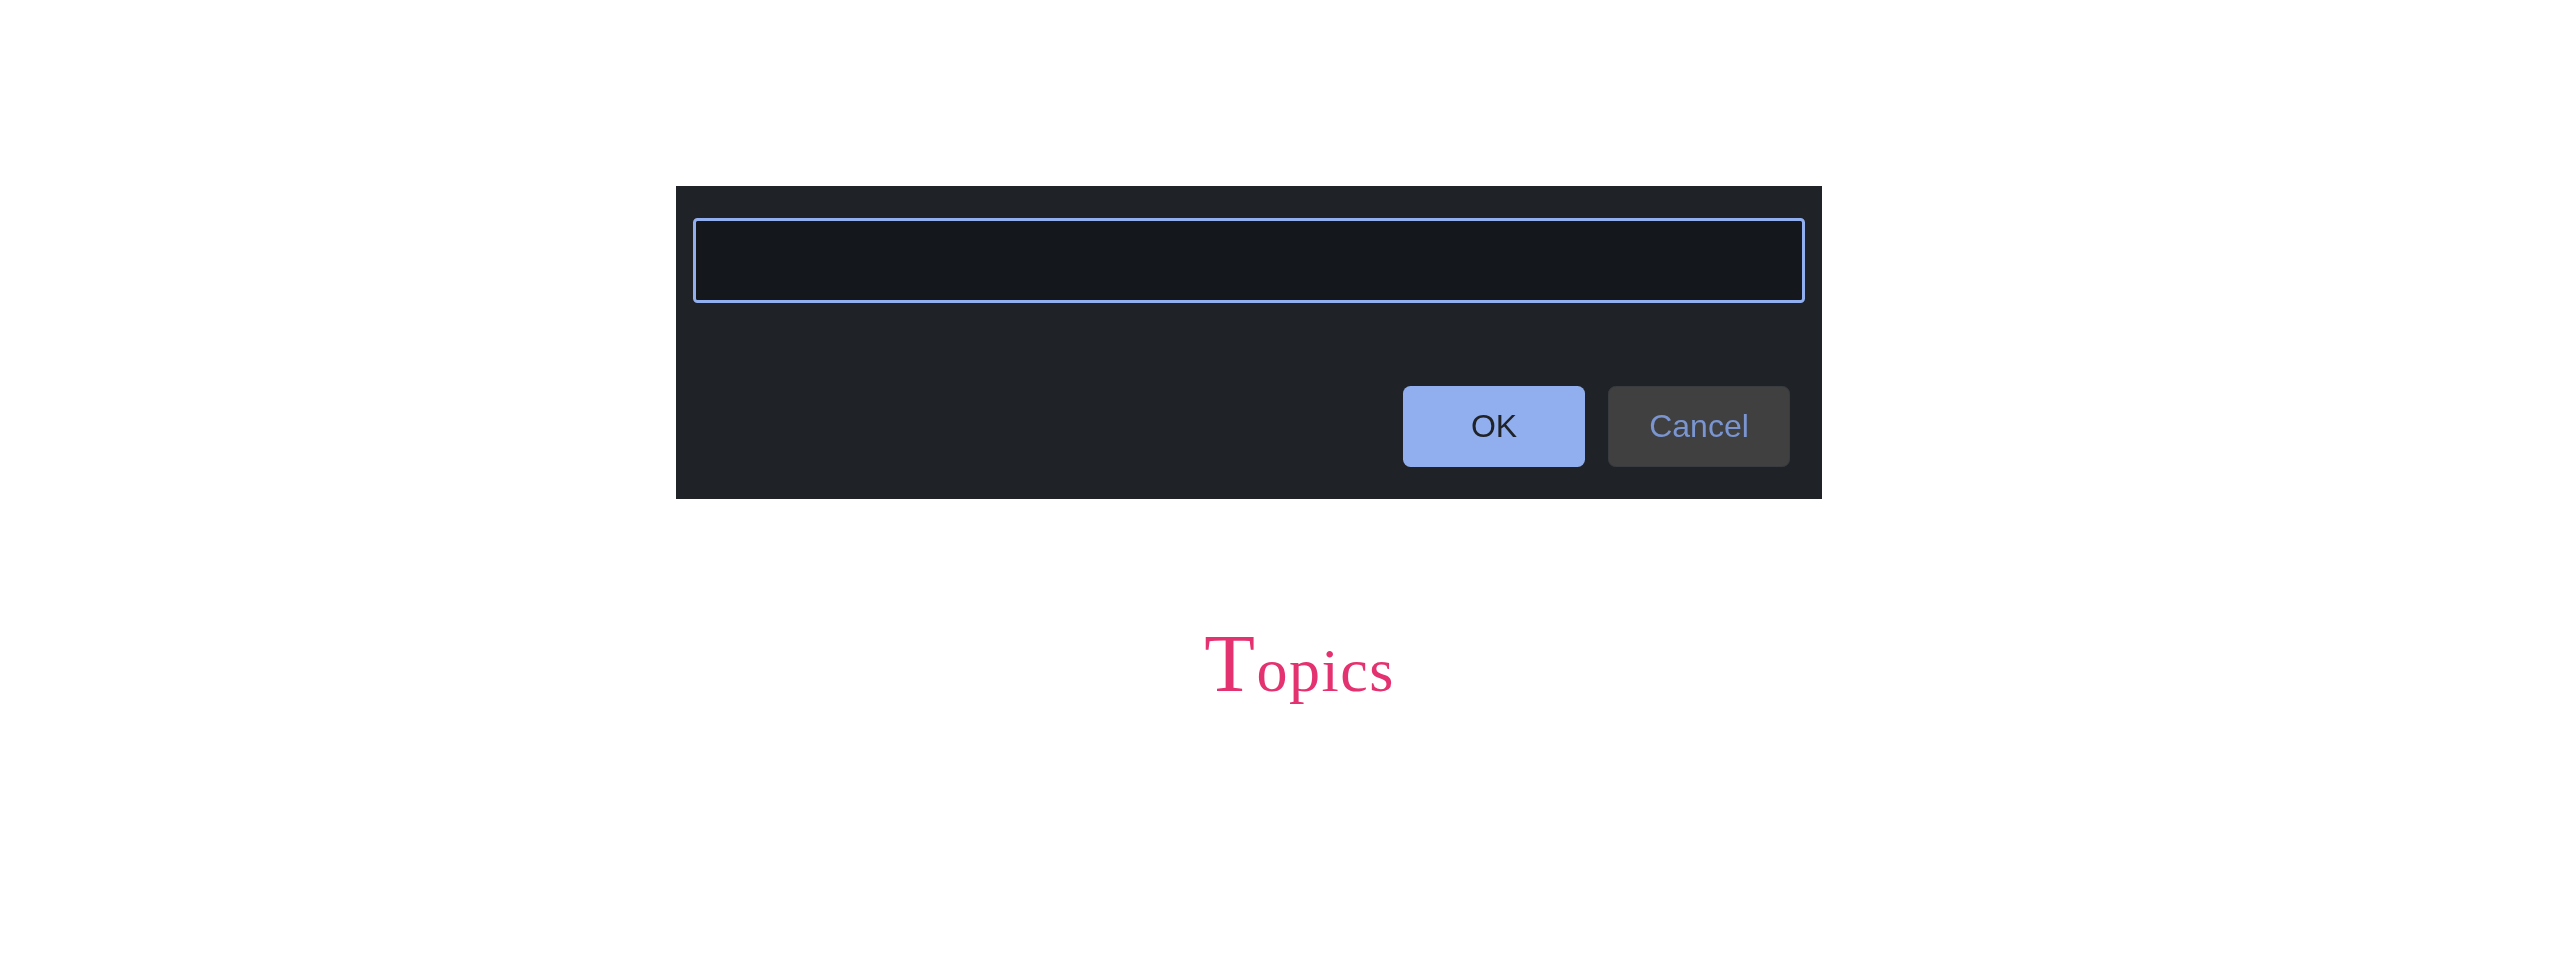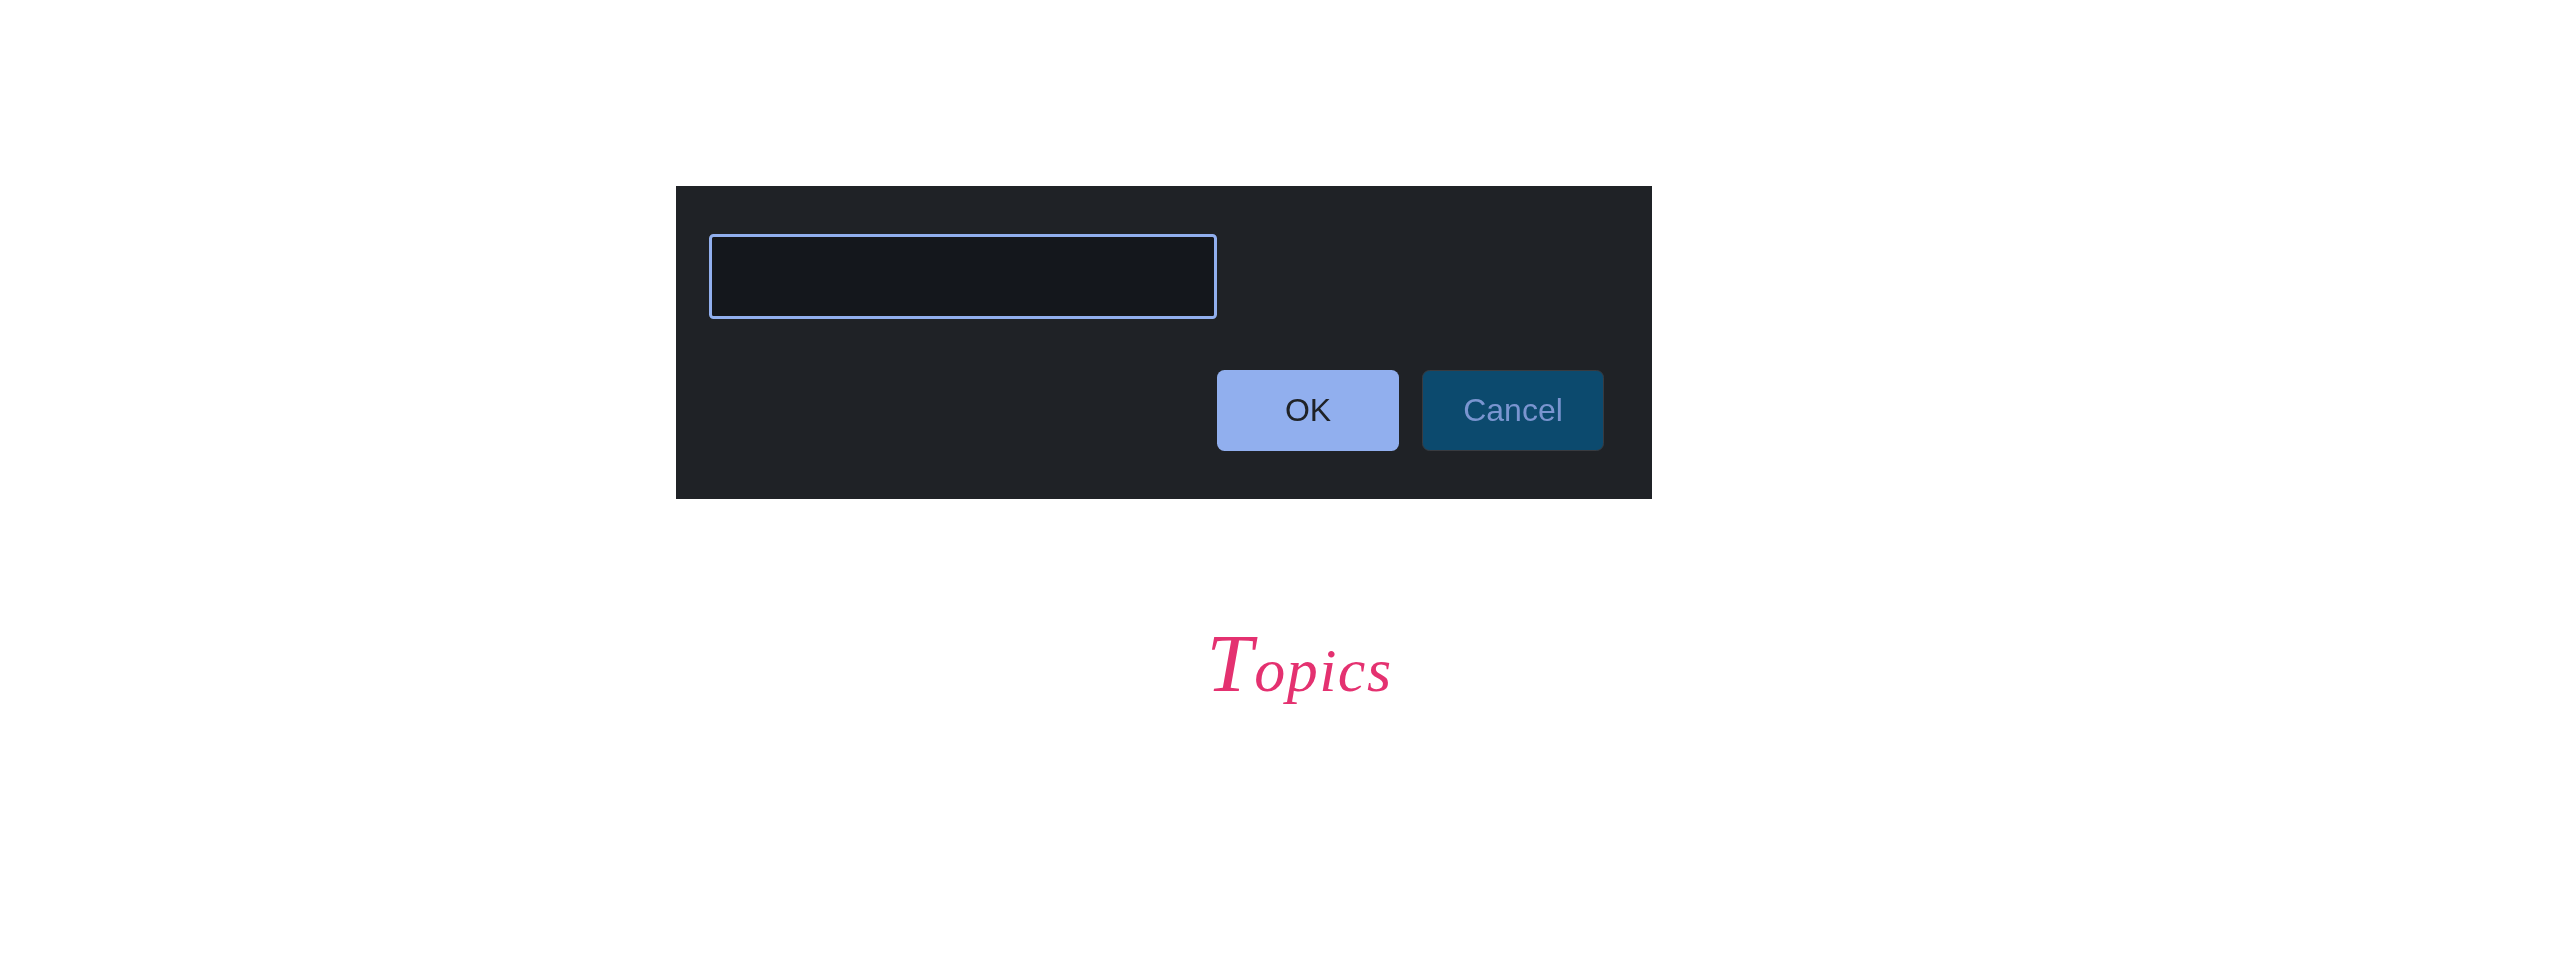--- a/index.html
+++ b/index.html
@@ -13,26 +13,26 @@
       height: 956px;
       background: #ffffff;
       font-family: -apple-system, BlinkMacSystemFont, 'Segoe UI', Roboto, sans-serif;
       position: relative;
     }
 
     .dialog-container {
       position: absolute;
       left: 676px;
       top: 186px;
-      width: 976px;
+      width: 1146px;
       height: 313px;
       background: #1f2226;
       display: flex;
-      flex-direction: row;
-      padding: 33px;
+      flex-direction: column;
+      padding: 17px;
     }
 
     .text-input {
       width: 100%;
       height: 85px;
       background: #14171c;
       border: 3px solid #91afee;
       border-radius: 4.5px;
       color: #ffffff;
       font-size: 27px;
@@ -56,21 +56,21 @@
       border: none;
       border-radius: 7.6px;
       font-size: 32px;
       font-weight: 400;
       padding: 21px 48px;
       cursor: pointer;
       min-width: 182px;
     }
 
     .cancel-button {
-      background: #0c4a6e;
+      background: #404040;
       color: #7a95d0;
       border: 1.5px solid #383b40;
       border-radius: 7.6px;
       font-size: 32px;
       font-weight: 400;
       padding: 21px 36px;
       cursor: pointer;
       min-width: 182px;
     }
 
@@ -87,21 +87,20 @@
       font-weight: 800;
       letter-spacing: 10.6px;
       color: #131a2d;
       font-family: -apple-system, BlinkMacSystemFont, 'Segoe UI', Roboto, sans-serif;
     }
 
     .logo-topics {
       font-size: 62px;
       font-weight: 500;
       color: #e43170;
-      font-style: italic;
       font-family: 'Brush Script MT', cursive;
       margin-top: -13.6px;
       margin-left: 23px;
       letter-spacing: 1.5px;
     }
 
     .logo-topics::first-letter {
       font-size: 83px;
     }
   </style>

